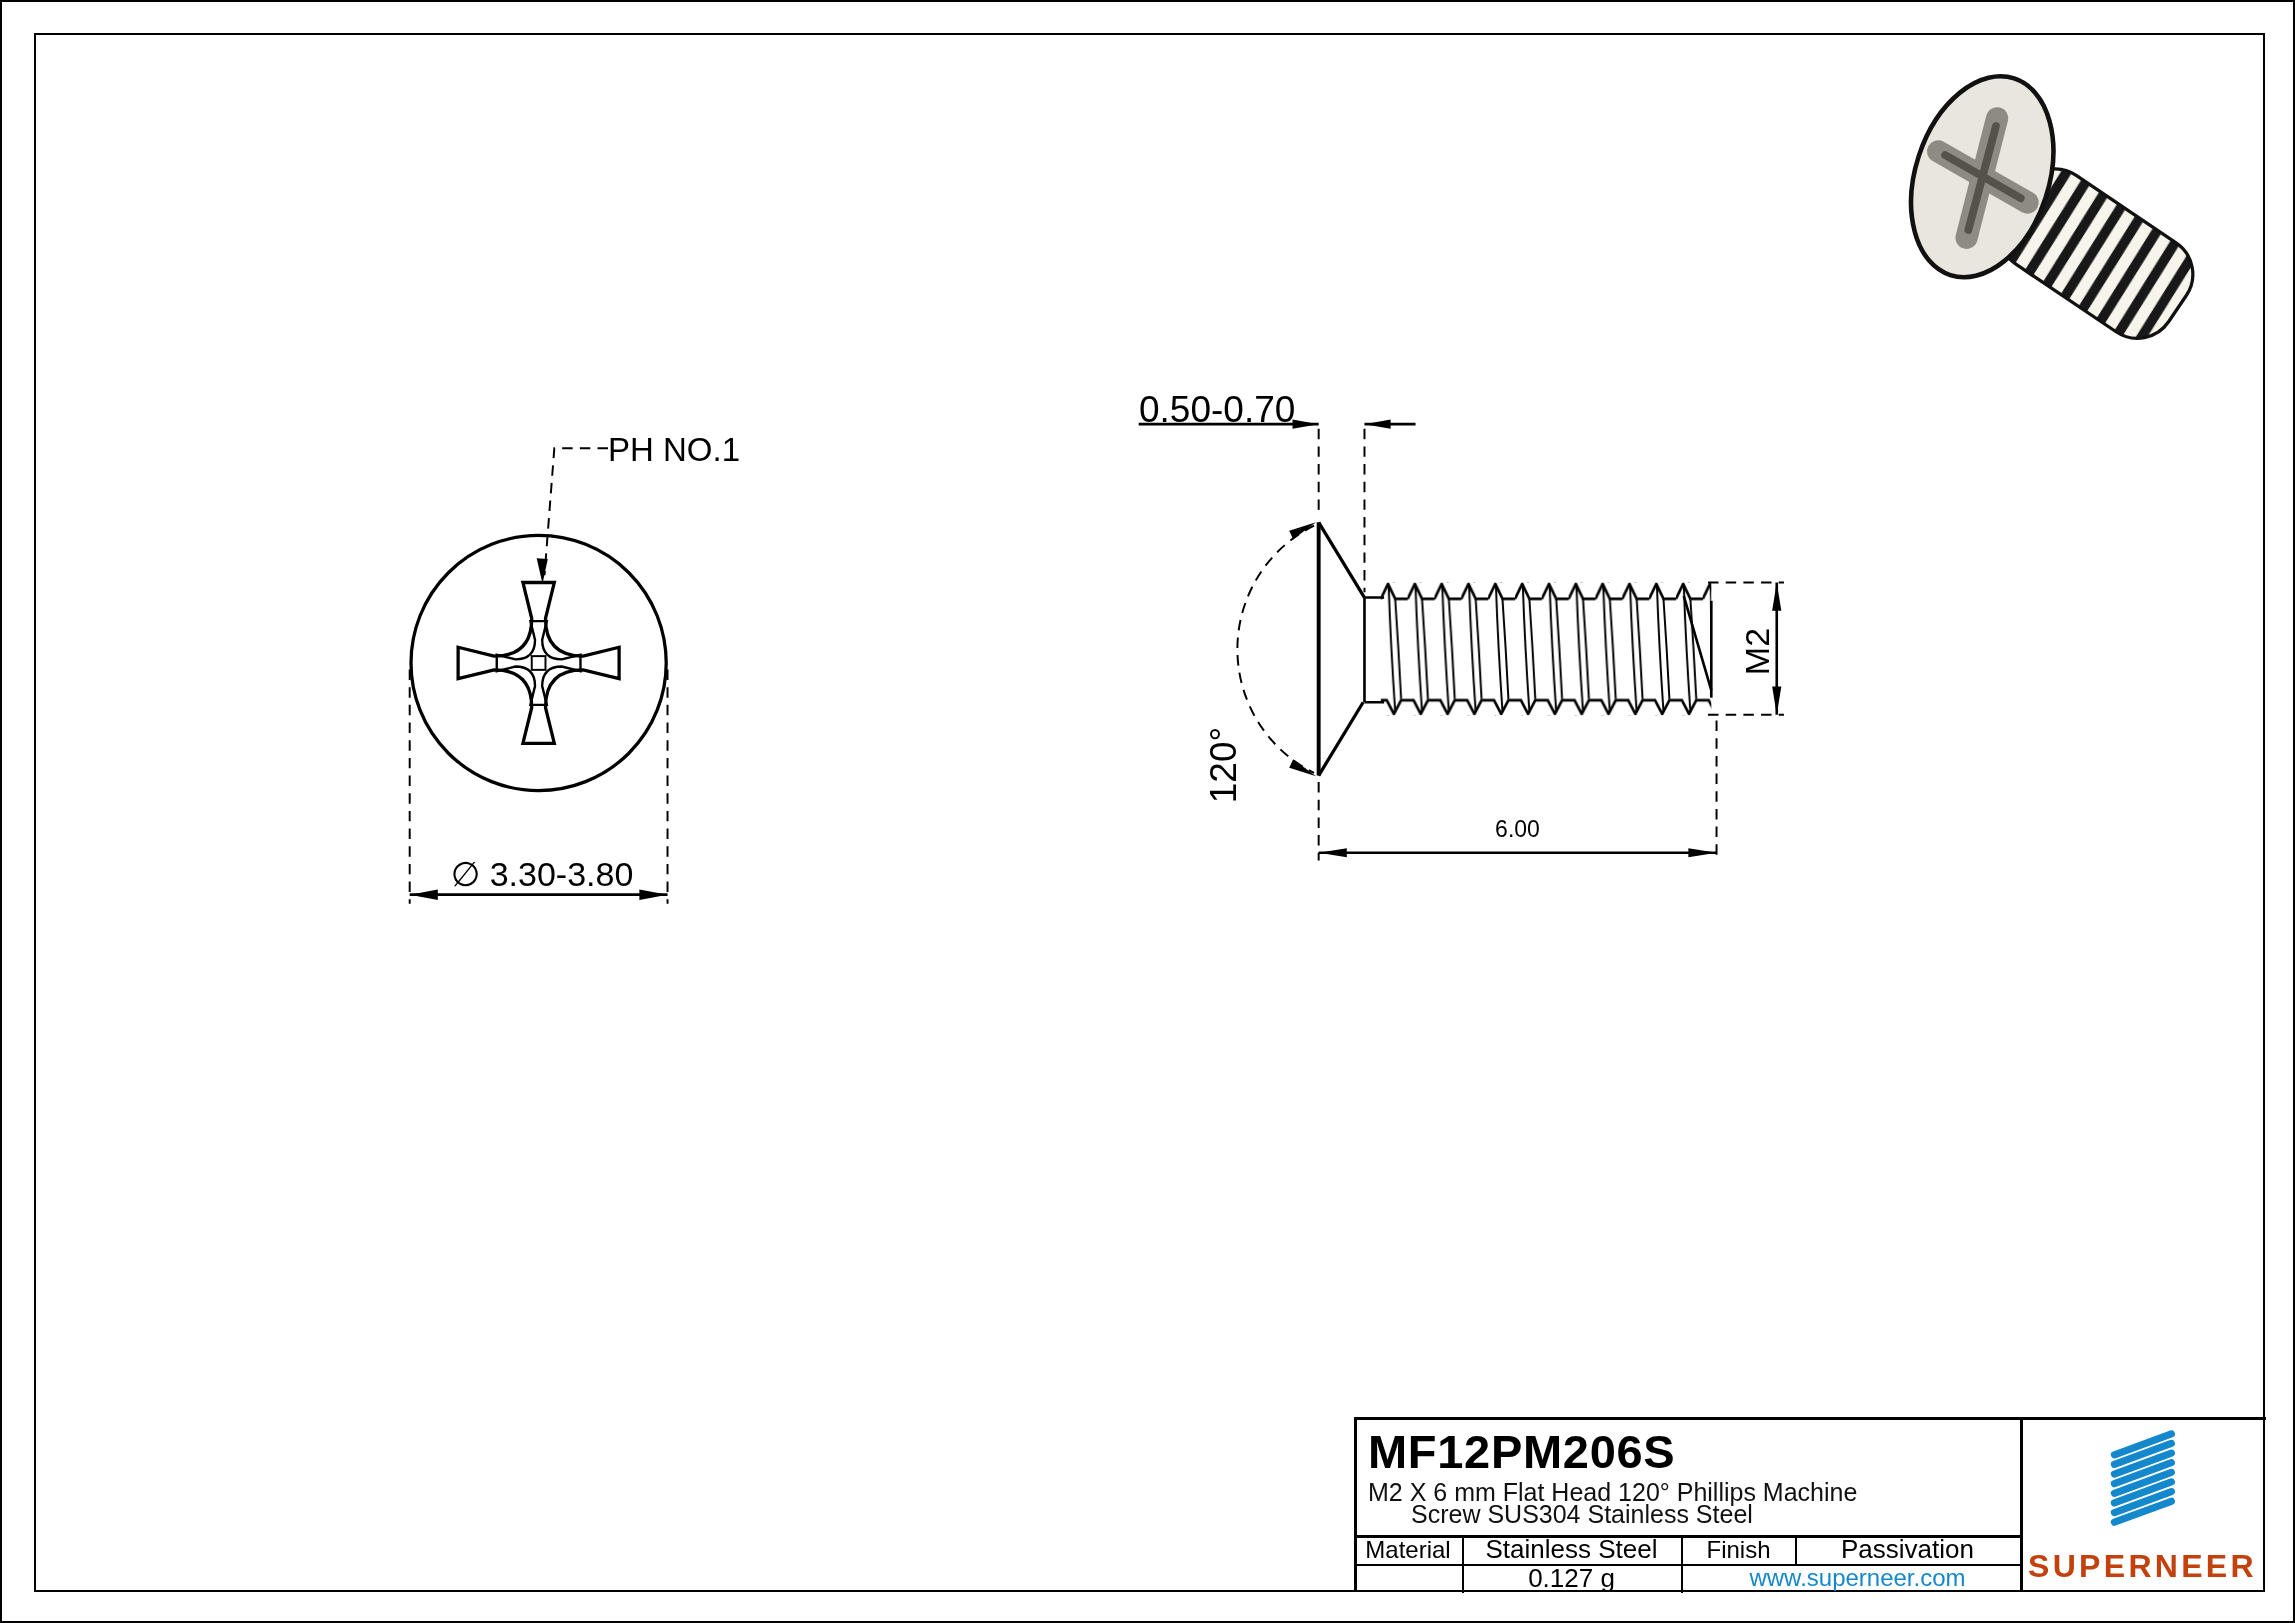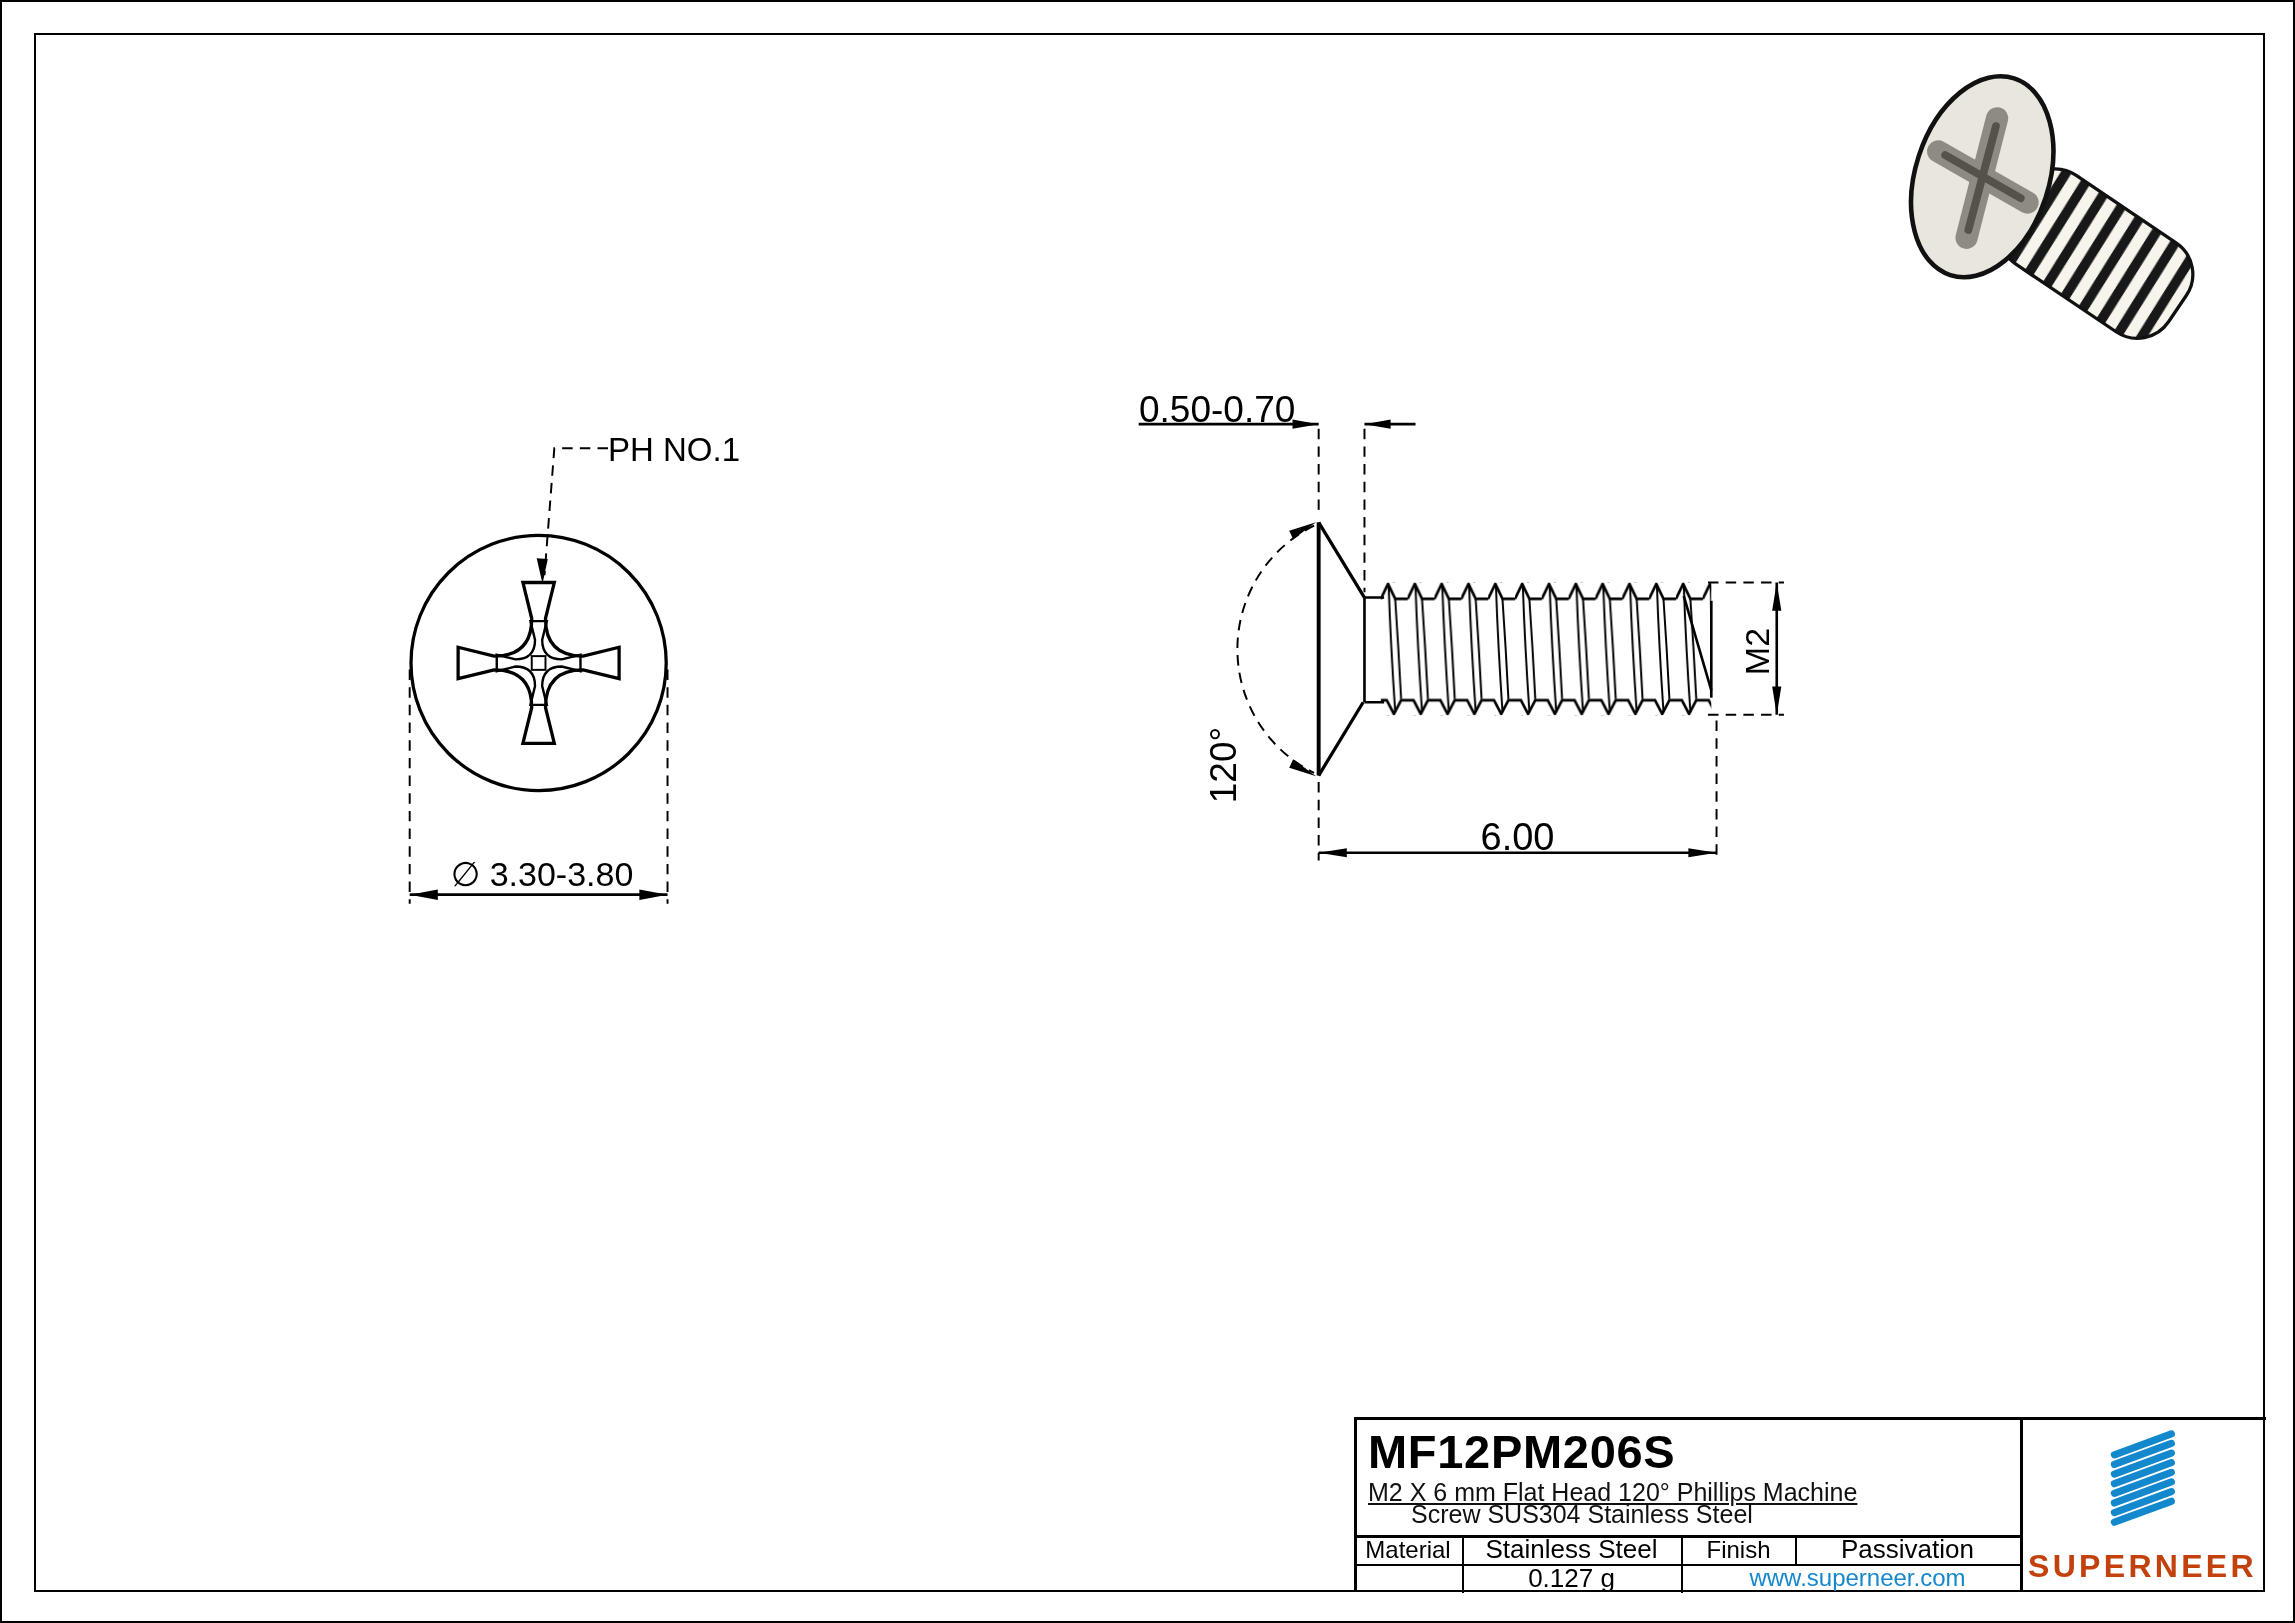--- a/index.html
+++ b/index.html
@@ -7,21 +7,21 @@
     position:relative;width:2295px;height:1623px;background:#fff;
     font-family:"Liberation Sans",sans-serif;color:#000;overflow:hidden;
     box-sizing:border-box;border:2px solid #000;
   }
   .frame{
     position:absolute;left:32px;top:31px;width:2231px;height:1559px;
     border:2.6px solid #000;box-sizing:border-box;
   }
   svg.linework{position:absolute;left:0;top:0;}
   .txt{position:absolute;white-space:nowrap;}
-  .dim-text{font-size:38px;color:#000;}
+  .dim-text{font-size:23px;color:#000;}
   .rot{transform:rotate(-90deg);transform-origin:center center;}
   .callout{font-size:33px;}
   .contact{
     position:absolute;left:70px;top:1520px;font-size:48px;font-weight:500;
     letter-spacing:0px;color:#141414;
   }
   
   .tb-line{position:absolute;background:#000;}
   .tb-title{
     position:absolute;left:1366px;top:1422px;font-size:47px;font-weight:700;
@@ -162,21 +162,21 @@
     <div class="tb-line" style="left:1352px;top:1415px;width:912px;height:2.6px;"></div>
     <div class="tb-line" style="left:1352px;top:1415px;width:2.6px;height:175px;"></div>
     <div class="tb-line" style="left:2018px;top:1415px;width:2.6px;height:175px;"></div>
     <div class="tb-line" style="left:1352px;top:1533px;width:669px;height:2.6px;"></div>
     <div class="tb-line" style="left:1352px;top:1562px;width:669px;height:2px;"></div>
     <div class="tb-line" style="left:1460px;top:1533px;width:2px;height:58px;"></div>
     <div class="tb-line" style="left:1679px;top:1533px;width:2px;height:58px;"></div>
     <div class="tb-line" style="left:1793px;top:1533px;width:2px;height:29.5px;"></div>
 
     <div class="tb-title">MF12PM206S</div>
-    <div class="tb-desc" style="top:1476px;text-decoration:underline;">M2 X 6 mm  Flat Head 120° Phillips Machine</div>
+    <div class="tb-desc" style="top:1476px;">M2 X 6 mm  Flat Head 120° Phillips Machine</div>
     <div class="tb-desc" style="top:1498px;margin-left:43px;">Screw SUS304 Stainless Steel</div>
 
     <div class="cell" style="left:1352px;top:1533px;width:108px;height:29.5px;">Material</div>
     <div class="cell" style="left:1460px;top:1533px;width:219px;height:29.5px;font-size:26px;">Stainless Steel</div>
     <div class="cell" style="left:1679px;top:1533px;width:115px;height:29.5px;">Finish</div>
     <div class="cell" style="left:1793px;top:1533px;width:225px;height:29.5px;font-size:26px;">Passivation</div>
     <div class="cell" style="left:1352px;top:1634px;width:108px;height:28px;">Weight</div>
     <div class="cell" style="left:1460px;top:1562px;width:219px;height:28px;font-size:26px;">0.127 g</div>
     <div class="cell" style="left:1679px;top:1562px;width:353px;height:28px;">
       <a class="link">www.superneer.com</a>

